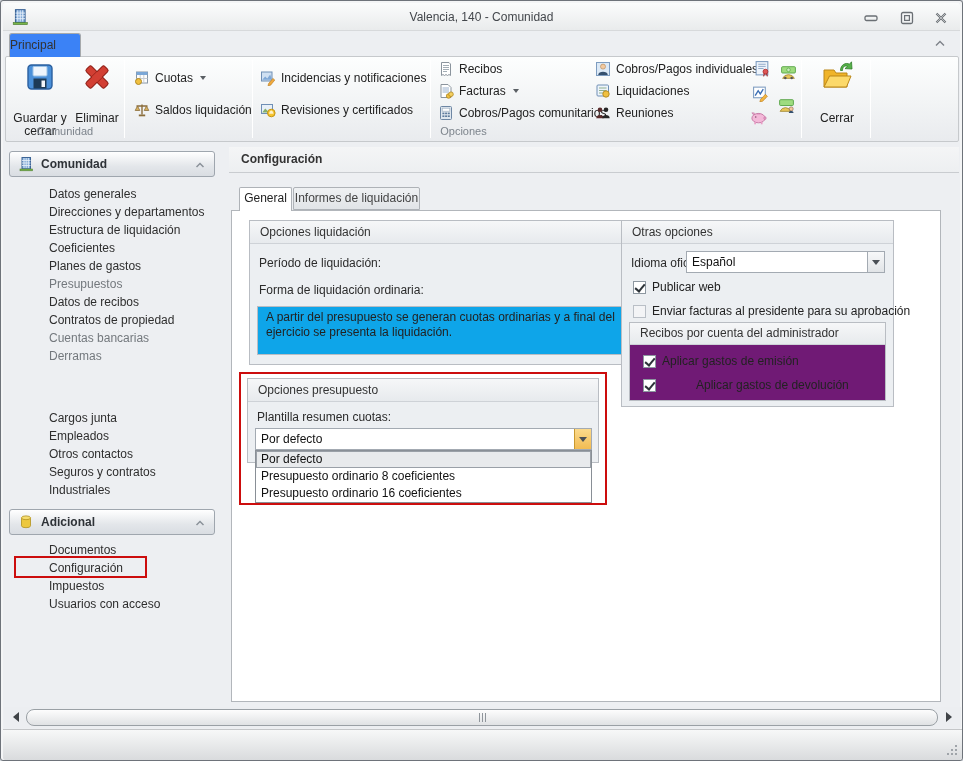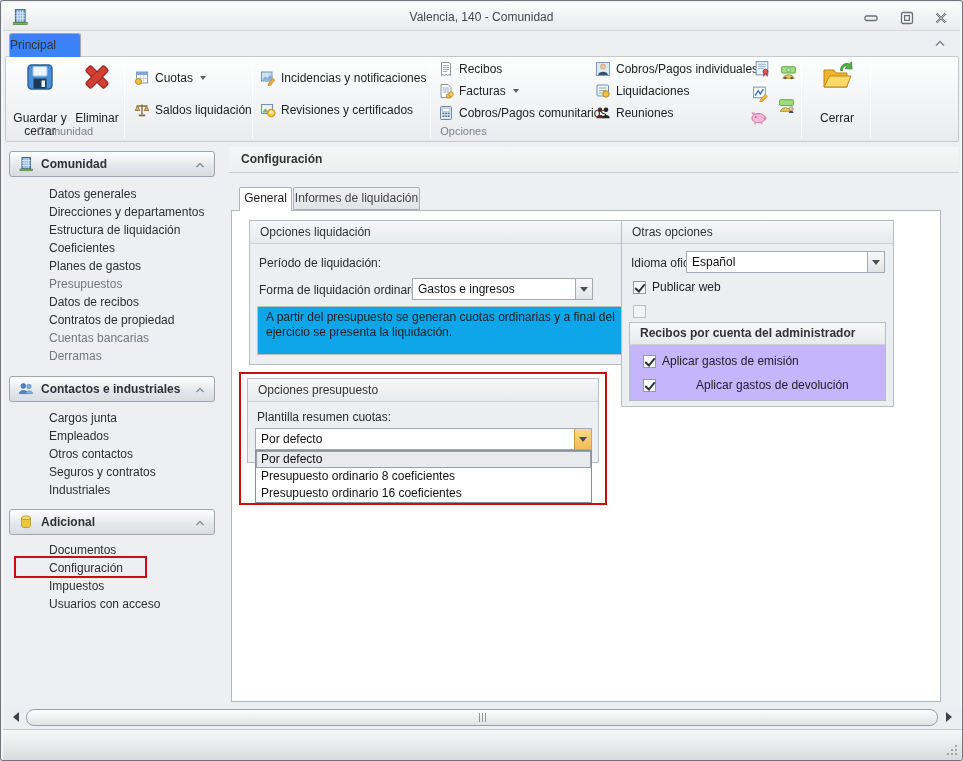--- a/index.html
+++ b/index.html
@@ -396,36 +396,20 @@
   <div class="sitem" style="top:202px">Direcciones y departamentos</div>
   <div class="sitem" style="top:220px">Estructura de liquidación</div>
   <div class="sitem" style="top:238px">Coeficientes</div>
   <div class="sitem" style="top:256px">Planes de gastos</div>
   <div class="sitem muted" style="top:274px">Presupuestos</div>
   <div class="sitem" style="top:292px">Datos de recibos</div>
   <div class="sitem" style="top:310px">Contratos de propiedad</div>
   <div class="sitem muted" style="top:328px">Cuentas bancarias</div>
   <div class="sitem muted" style="top:346px">Derramas</div>
 
-  <div class="sgh" style="top:375px">
-    <span class="i16">
-      <svg viewBox="0 0 16 16" width="16" height="16">
-          <circle cx="5.3" cy="5" r="2.4" fill="#4f86c6" stroke="#2f5f96" stroke-width="0.6"></circle>
-          <path d="M1.3 12.6 c0-4 8-4 8 0 z" fill="#4f86c6" stroke="#2f5f96" stroke-width="0.6"></path>
-          <circle cx="11" cy="5.4" r="2.2" fill="#7fb0e0" stroke="#4a7cae" stroke-width="0.6"></circle>
-          <path d="M7.4 12.6 c0-3.6 7.2-3.6 7.2 0 z" fill="#7fb0e0" stroke="#4a7cae" stroke-width="0.6"></path>
-        </svg>
-    </span>
-    <span>Contactos e industriales</span>
-    <span class="gchev">
-      <svg viewBox="0 0 12 10" width="12" height="10">
-          <path d="M2.5 7 L6 3.5 L9.5 7" fill="none" stroke="#8b929a" stroke-width="1.5"></path>
-        </svg>
-    </span>
-  </div>
   <div class="sitem" style="top:408px">Cargos junta</div>
   <div class="sitem" style="top:426px">Empleados</div>
   <div class="sitem" style="top:444px">Otros contactos</div>
   <div class="sitem" style="top:462px">Seguros y contratos</div>
   <div class="sitem" style="top:480px">Industriales</div>
 
   <div class="sgh" style="top:508px">
     <span class="i16">
       <svg viewBox="0 0 16 16" width="16" height="16">
           <path d="M3.5 3.8 v8 a4.5 1.9 0 0 0 9 0 v-8" fill="#edc83f" stroke="#b89a2a" stroke-width="0.9"></path>
@@ -449,24 +433,20 @@
 
   <div class="doc-tab active" style="left:238px; width:53px;">General</div>
   <div class="doc-tab inactive" style="left:292px; width:127px;">Informes de liquidación</div>
   <div class="tabpage"></div>
 
   <div class="gbox" style="left:248px; top:219px; width:404px; height:145px;">
     <div class="ghead">Opciones liquidación</div>
   </div>
   <div class="flabel" style="left:258px; top:255px;">Período de liquidación:</div>
   <div class="flabel" style="left:258px; top:282px;">Forma de liquidación ordinaria:</div>
-  <div class="combo" style="left:411px; top:277px; width:181px;">
-    <span class="cval">Gastos e ingresos</span>
-    <span class="cbtn"></span>
-  </div>
   <div class="infobox" style="left:256px; top:305px; width:389px; height:49px;">A partir del presupuesto se generan cuotas ordinarias y a final del ejercicio se presenta la liquidación.</div>
 
   <div class="gbox" style="left:246px; top:377px; width:352px; height:85px;">
     <div class="ghead">Opciones presupuesto</div>
   </div>
   <div class="flabel" style="left:256px; top:409px;">Plantilla resumen cuotas:</div>
   <div class="combo" style="left:254px; top:427px; width:337px; z-index:6;">
     <span class="cval">Por defecto</span>
     <span class="cbtn open"></span>
   </div>
@@ -484,22 +464,23 @@
   <div class="combo" style="left:685px; top:250px; width:199px;">
     <span class="cval">Español</span>
     <span class="cbtn"></span>
   </div>
   <div class="cbrow" style="left:632px; top:278px;">
     <span class="cb checked"></span>
     <span>Publicar web</span>
   </div>
   <div class="cbrow" style="left:632px; top:302px;">
     <span class="cb"></span>
-  </div>
-  <div class="gbox" style="left:628px; top:321px; width:257px; height:79px; background:#c4b5fd;font-weight:bold;">
+    <span>Enviar facturas al presidente para su aprobación</span>
+  </div>
+  <div class="gbox" style="left:628px; top:321px; width:257px; height:79px; background:#701a75;">
     <div class="ghead" style="height:22px; line-height:21px;">Recibos por cuenta del administrador</div>
   </div>
   <div class="cbrow" style="left:642px; top:352px;">
     <span class="cb checked"></span>
     <span>Aplicar gastos de emisión</span>
   </div>
   <div class="cbrow" style="left:642px; top:376px;gap:40px;">
     <span class="cb checked"></span>
     <span>Aplicar gastos de devolución</span>
   </div>

